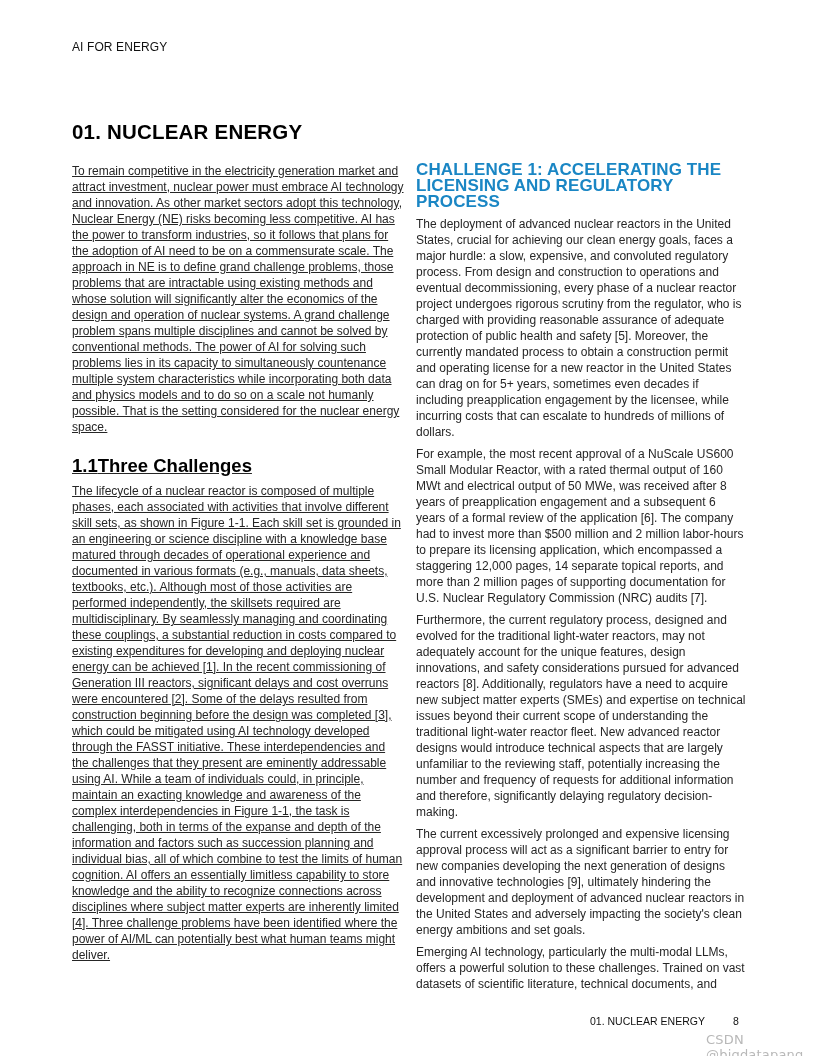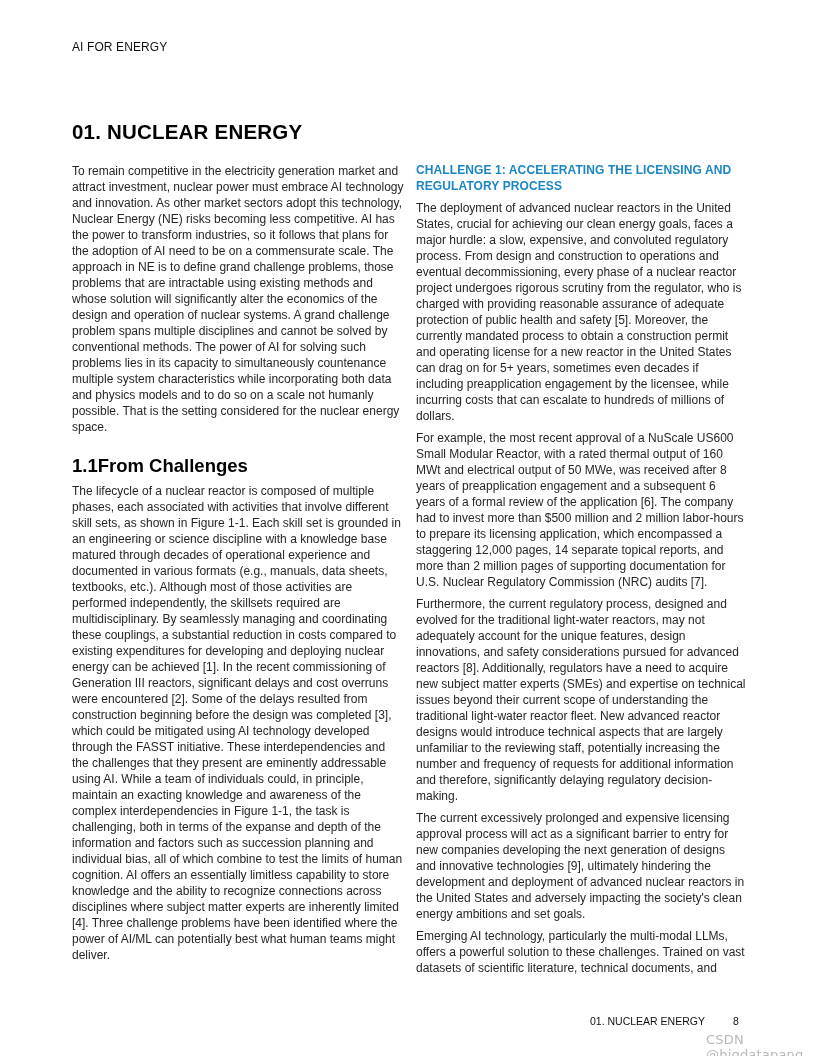--- a/index.html
+++ b/index.html
@@ -12,30 +12,30 @@
       font-size: 12px; letter-spacing: 0.1px; color: #111;
     }
     .page-title {
       position: absolute; left: 72px; top: 120px; margin: 0;
       font-size: 20.5px; font-weight: bold; color: #000; letter-spacing: 0.2px;
     }
     .col {
       position: absolute; top: 163px; width: 332px;
       font-size: 12px; line-height: 16px; color: #262626;
     }
-    .col-left { left: 72px; }
+    .col-left { left: 72px; text-decoration: underline; }
     .col-right { left: 416px; width: 330px; }
     .col p { margin: 0 0 6px 0; }
     .section-h {
       font-size: 18.5px; font-weight: bold; color: #000;
       margin: 20px 0 6px 0; line-height: 22px;
     }
     .section-h .num { }
     .challenge-h {
-      font-size: 12px; font-weight: bold; color: #1a86c4;
+      font-size: 17px; font-weight: bold; color: #1a86c4;
       line-height: 16px; margin: 16px 0 6px 0; letter-spacing: 0.1px;
     }
     .col-right .challenge-h { margin-top: -1px; }
     .footer {
       position: absolute; top: 1015px; left: 590px;
       font-size: 10.5px; color: #111; display: flex; gap: 28px;
     }
     .watermark {
       position: absolute; top: 1032px; left: 664px;
       font-size: 13px; color: #b8b8b8; font-family: "DejaVu Sans", sans-serif;
@@ -46,21 +46,21 @@
 </head>
 <body>
 
 <div class="running-header">AI FOR ENERGY</div>
 
 <h1 class="page-title">01. NUCLEAR ENERGY</h1>
 
 <div class="col col-left">
   <p>To remain competitive in the electricity generation market and attract investment, nuclear power must embrace AI technology and innovation. As other market sectors adopt this technology, Nuclear Energy (NE) risks becoming less competitive. AI has the power to transform industries, so it follows that plans for the adoption of AI need to be on a commensurate scale. The approach in NE is to define grand challenge problems, those problems that are intractable using existing methods and whose solution will significantly alter the economics of the design and operation of nuclear systems. A grand challenge problem spans multiple disciplines and cannot be solved by conventional methods. The power of AI for solving such problems lies in its capacity to simultaneously countenance multiple system characteristics while incorporating both data and physics models and to do so on a scale not humanly possible. That is the setting considered for the nuclear energy space.</p>
   <h2 class="section-h">
-    <span class="num">1.1</span><span>From Challenges</span>
+    <span class="num">1.1</span><span>Three Challenges</span>
   </h2>
   <p>The lifecycle of a nuclear reactor is composed of multiple phases, each associated with activities that involve different skill sets, as shown in Figure 1-1. Each skill set is grounded in an engineering or science discipline with a knowledge base matured through decades of operational experience and documented in various formats (e.g., manuals, data sheets, textbooks, etc.). Although most of those activities are performed independently, the skillsets required are multidisciplinary. By seamlessly managing and coordinating these couplings, a substantial reduction in costs compared to existing expenditures for developing and deploying nuclear energy can be achieved [1]. In the recent commissioning of Generation III reactors, significant delays and cost overruns were encountered [2]. Some of the delays resulted from construction beginning before the design was completed [3], which could be mitigated using AI technology developed through the FASST initiative. These interdependencies and the challenges that they present are eminently addressable using AI. While a team of individuals could, in principle, maintain an exacting knowledge and awareness of the complex interdependencies in Figure 1-1, the task is challenging, both in terms of the expanse and depth of the information and factors such as succession planning and individual bias, all of which combine to test the limits of human cognition. AI offers an essentially limitless capability to store knowledge and the ability to recognize connections across disciplines where subject matter experts are inherently limited [4]. Three challenge problems have been identified where the power of AI/ML can potentially best what human teams might deliver.</p>
 </div>
 
 <div class="col col-right">
   <h3 class="challenge-h">CHALLENGE 1: ACCELERATING THE LICENSING AND REGULATORY PROCESS</h3>
   <p>The deployment of advanced nuclear reactors in the United States, crucial for achieving our clean energy goals, faces a major hurdle: a slow, expensive, and convoluted regulatory process. From design and construction to operations and eventual decommissioning, every phase of a nuclear reactor project undergoes rigorous scrutiny from the regulator, who is charged with providing reasonable assurance of adequate protection of public health and safety [5]. Moreover, the currently mandated process to obtain a construction permit and operating license for a new reactor in the United States can drag on for 5+ years, sometimes even decades if including preapplication engagement by the licensee, while incurring costs that can escalate to hundreds of millions of dollars.</p>
   <p>For example, the most recent approval of a NuScale US600 Small Modular Reactor, with a rated thermal output of 160 MWt and electrical output of 50 MWe, was received after 8 years of preapplication engagement and a subsequent 6 years of a formal review of the application [6]. The company had to invest more than $500 million and 2 million labor-hours to prepare its licensing application, which encompassed a staggering 12,000 pages, 14 separate topical reports, and more than 2 million pages of supporting documentation for U.S. Nuclear Regulatory Commission (NRC) audits [7].</p>
   <p>Furthermore, the current regulatory process, designed and evolved for the traditional light-water reactors, may not adequately account for the unique features, design innovations, and safety considerations pursued for advanced reactors [8]. Additionally, regulators have a need to acquire new subject matter experts (SMEs) and expertise on technical issues beyond their current scope of understanding the traditional light-water reactor fleet. New advanced reactor designs would introduce technical aspects that are largely unfamiliar to the reviewing staff, potentially increasing the number and frequency of requests for additional information and therefore, significantly delaying regulatory decision-making.</p>
   <p>The current excessively prolonged and expensive licensing approval process will act as a significant barrier to entry for new companies developing the next generation of designs and innovative technologies [9], ultimately hindering the development and deployment of advanced nuclear reactors in the United States and adversely impacting the society's clean energy ambitions and set goals.</p>

